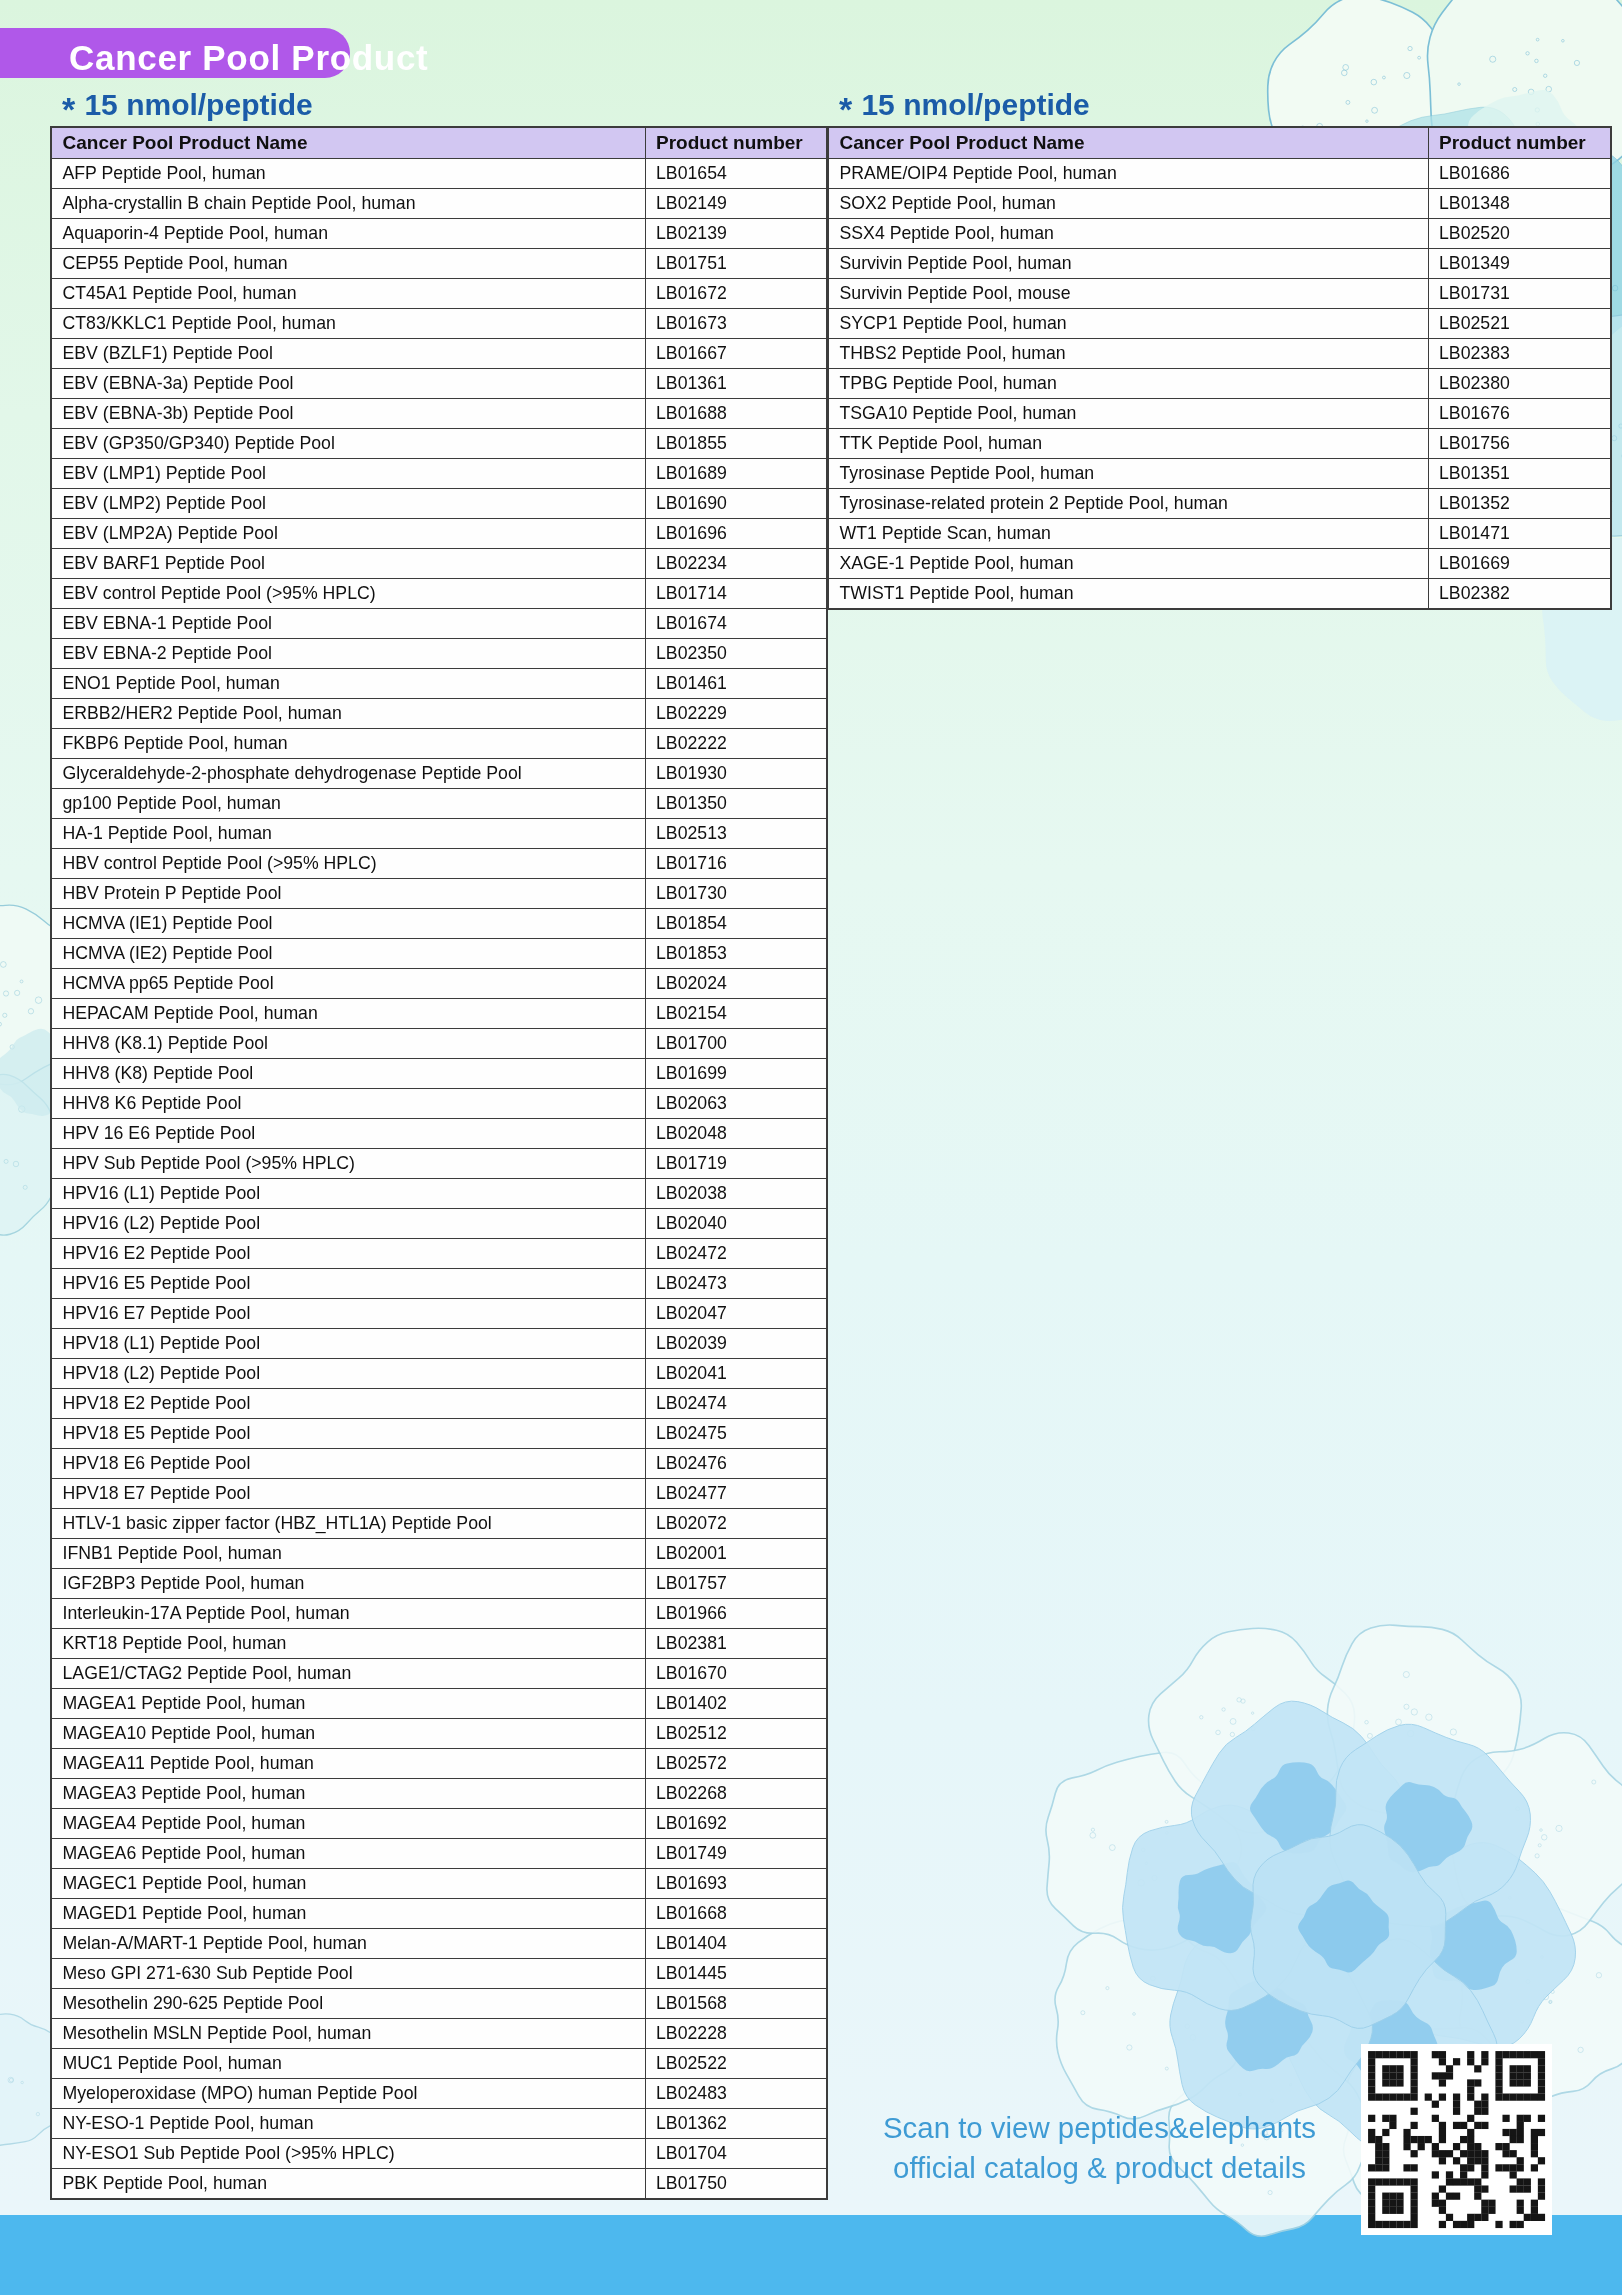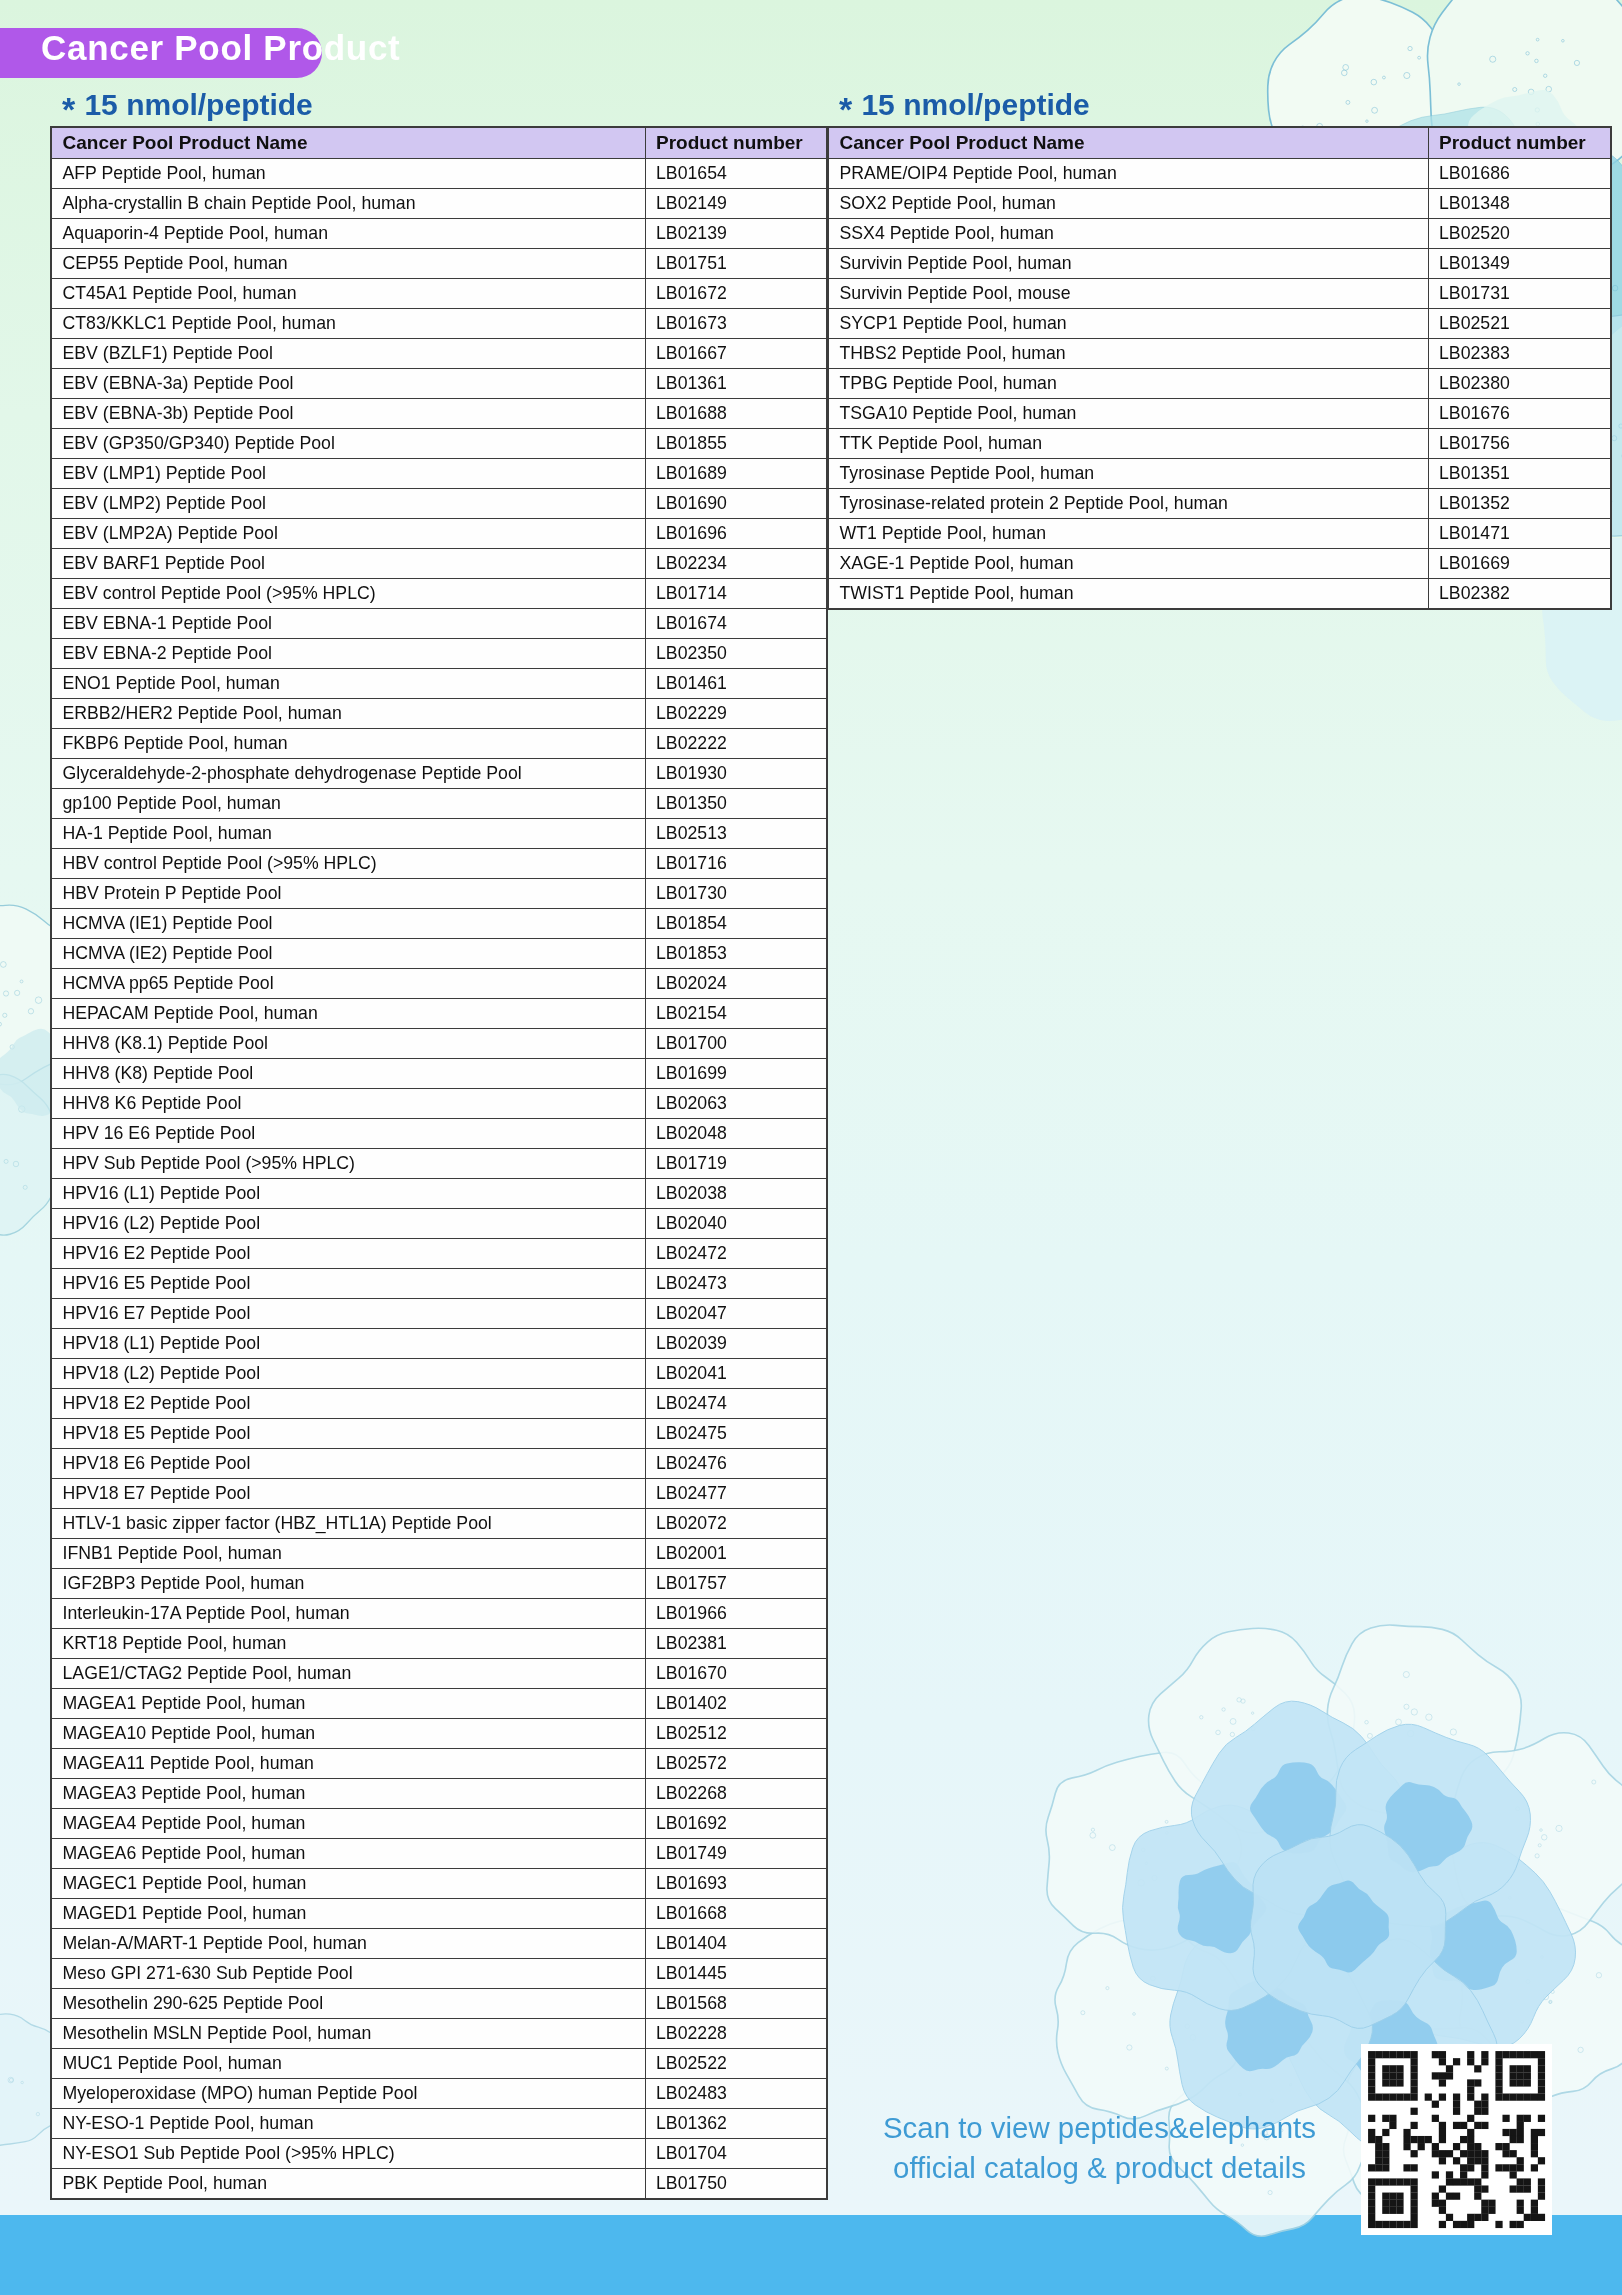--- a/index.html
+++ b/index.html
@@ -12,21 +12,21 @@
   #footer-band{
     position:absolute;left:0;top:2215px;width:1623px;height:80px;
     background:var(--footer-blue);z-index:0;
   }
   #decor{position:absolute;left:0;top:0;z-index:1;}
   
   #title-pill{
     position:absolute;left:0;top:27.5px;height:50px;width:322px;
     background:var(--accent-purple);
     border-radius:0 25px 25px 0;
-    display:flex;align-items:flex-start;z-index:2;
+    display:flex;align-items:flex-end;z-index:2;padding-left:28px;
   }
   #title-pill span{
     color:#ffffff;font-size:35px;font-weight:bold;padding-left:41px;letter-spacing:0.7px;
     white-space:nowrap;
   }
   
   .note{
     position:absolute;top:86px;height:37px;display:flex;align-items:center;
     color:var(--note-blue);font-size:30px;font-weight:bold;z-index:2;white-space:nowrap;
   }
@@ -601,21 +601,21 @@
       </tr>
       <tr>
         <td class="name">Tyrosinase Peptide Pool, human</td>
         <td class="num">LB01351</td>
       </tr>
       <tr>
         <td class="name">Tyrosinase-related protein 2 Peptide Pool, human</td>
         <td class="num">LB01352</td>
       </tr>
       <tr>
-        <td class="name">WT1 Peptide Pool, human</td>
+        <td class="name">WT1 Peptide Scan, human</td>
         <td class="num">LB01471</td>
       </tr>
       <tr>
         <td class="name">XAGE-1 Peptide Pool, human</td>
         <td class="num">LB01669</td>
       </tr>
       <tr>
         <td class="name">TWIST1 Peptide Pool, human</td>
         <td class="num">LB02382</td>
       </tr>

